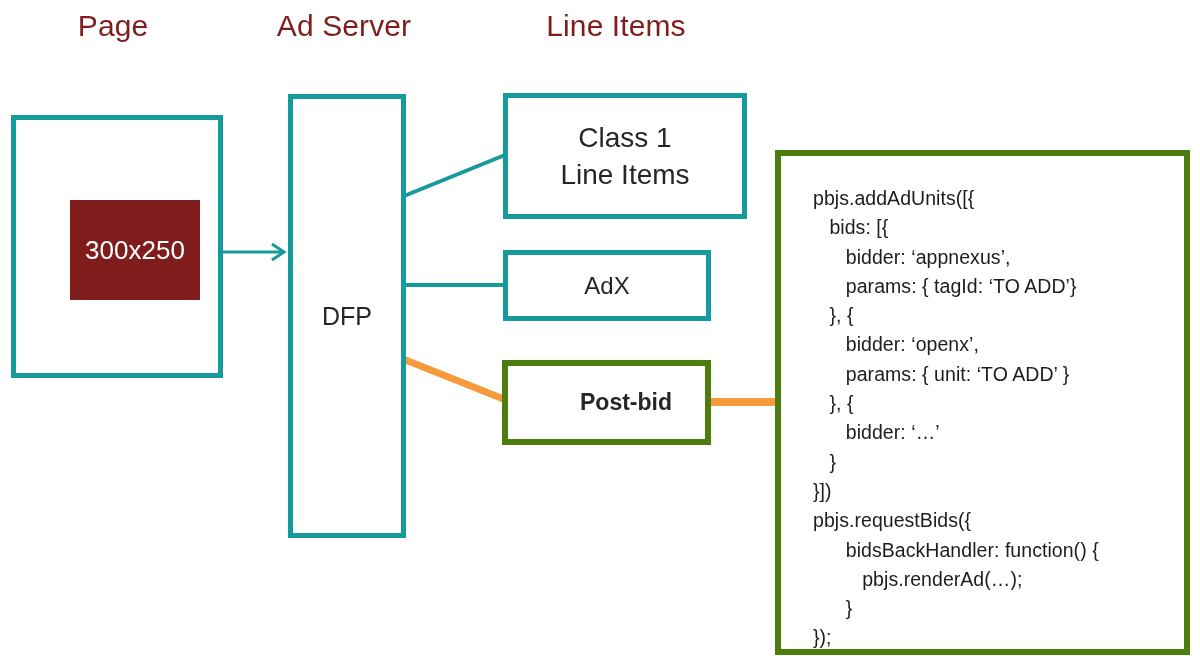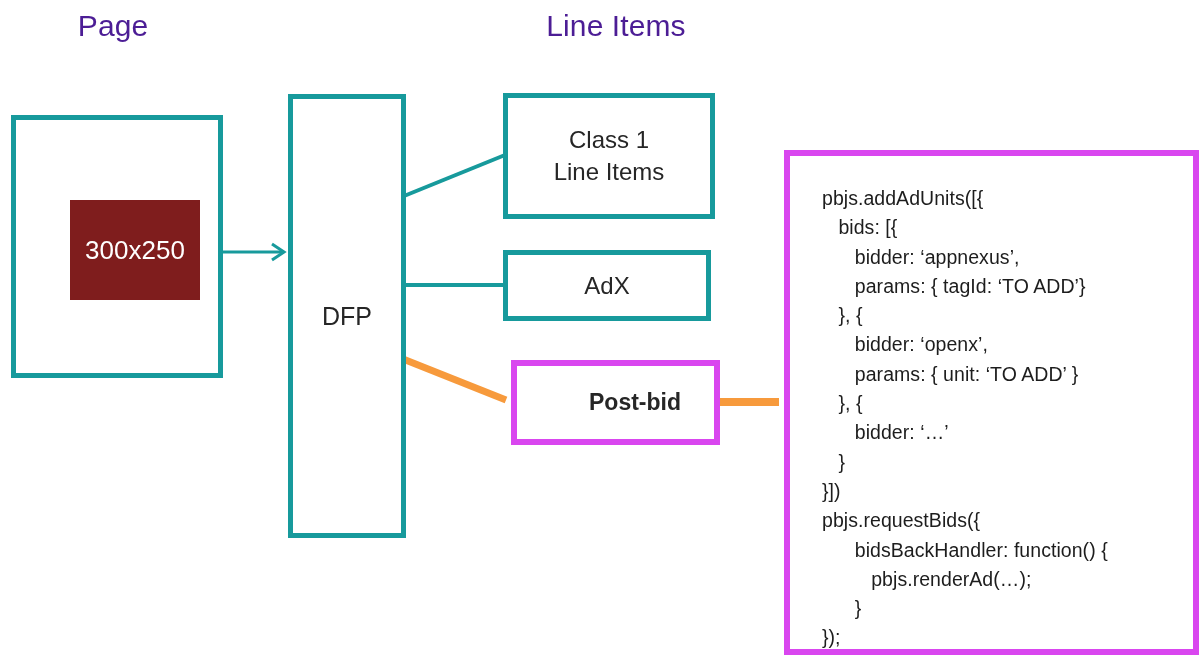--- a/index.html
+++ b/index.html
@@ -17,60 +17,60 @@
   #stage {
     position: relative;
     width: 1200px;
     height: 664px;
     background: #ffffff;
   }
   .col-header {
     position: absolute;
     font-size: 30px;
     font-weight: 400;
-    color: #4c1d95;
+    color: #7f1d1d;
     white-space: nowrap;
     transform: translateX(-50%);
     letter-spacing: 0.1px;
   }
   #hdr-page      { left: 113px; top: 9px; }
   #hdr-adserver  { left: 344px; top: 9px; }
   #hdr-lineitems { left: 616px; top: 9px; }
   #hdr-creatives { left: 911px; top: 9px; }
 
   .box {
     position: absolute;
     box-sizing: border-box;
     background: #ffffff;
     display: flex;
     align-items: center;
     justify-content: center;
     text-align: center;
   }
   .teal-box   { border: 5px solid #179A9C; }
-  .orange-box { border: 6px solid #d946ef; margin-left: 9px; }
+  .orange-box { border: 6px solid #4d7c0f; }
 
   #page-box {
     left: 11px; top: 115px; width: 212px; height: 263px;
   }
   #creative-300x250 {
     position: absolute;
     left: 70px; top: 200px; width: 130px; height: 100px;
     background: #7f1d1d;
     display: flex; align-items: center; justify-content: center;
     color: #ffffff; font-size: 26px; line-height: 1;
     box-sizing: border-box;
   }
   #dfp-box {
     left: 288px; top: 94px; width: 118px; height: 444px;
     font-size: 25px;
   }
   #class1-box {
-    left: 503px; top: 93px; width: 212px; height: 126px;
-    font-size: 24px; line-height: 1.33;
+    left: 503px; top: 93px; width: 244px; height: 126px;
+    font-size: 28px; line-height: 1.33;
   }
   #adx-box {
     left: 503px; top: 250px; width: 208px; height: 71px;
     font-size: 24px;
   }
   #postbid-box {
     left: 502px; top: 360px; width: 209px; height: 85px;
     font-size: 23px; font-weight: bold; padding-left: 39px;
   }
   #code-box {
@@ -98,20 +98,21 @@
     height: 664px;
     pointer-events: none;
   }
 </style>
 </head>
 <body>
 
 <div id="stage">
 
   <div class="col-header" id="hdr-page">Page</div>
+  <div class="col-header" id="hdr-adserver">Ad Server</div>
   <div class="col-header" id="hdr-lineitems">Line Items</div>
 
   <svg id="connectors" viewBox="0 0 1200 664" xmlns="http://www.w3.org/2000/svg">
 
     <g>
       <line x1="200" y1="252" x2="283" y2="252" stroke="#179A9C" stroke-width="3"></line>
       <polyline points="272,244 284,252 272,260" fill="none" stroke="#179A9C" stroke-width="3"></polyline>
     </g>
 
     <line x1="404" y1="196" x2="505" y2="155" stroke="#179A9C" stroke-width="4"></line>

